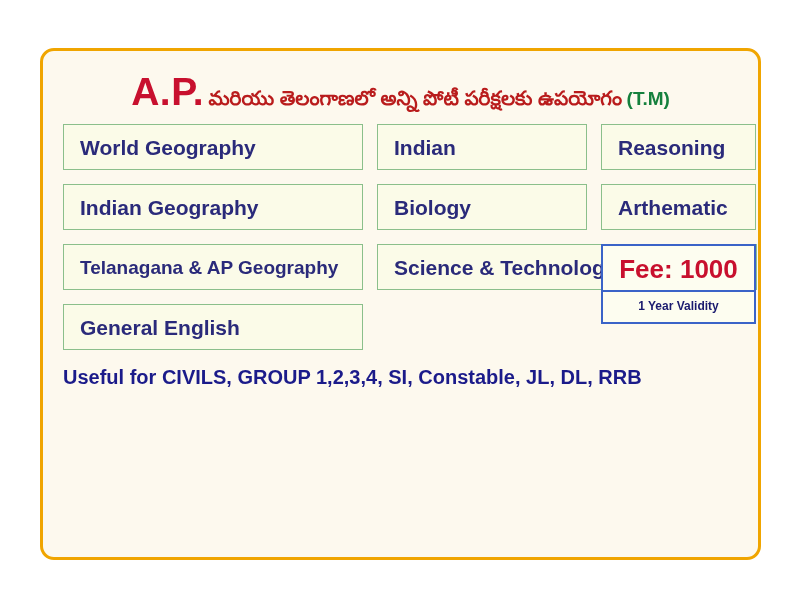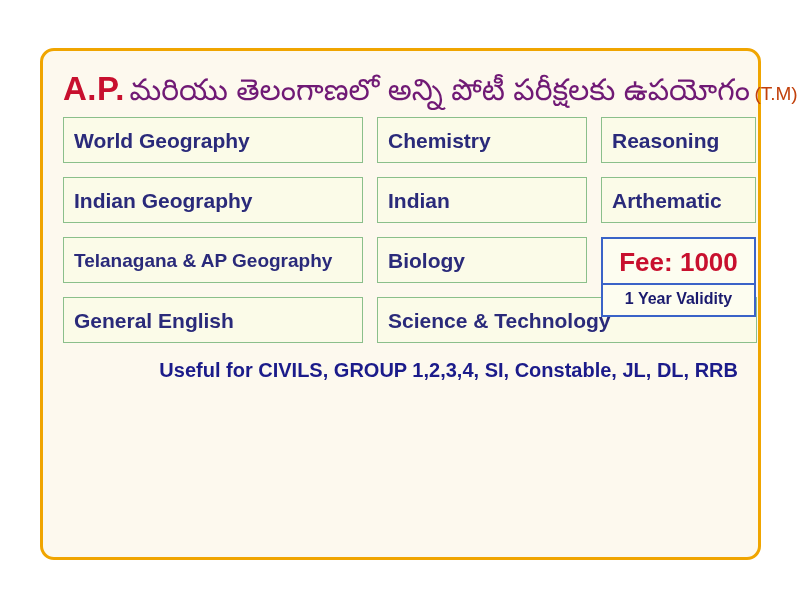--- a/index.html
+++ b/index.html
@@ -27,31 +27,31 @@
   }
   .headline {
     text-align: center;
     white-space: nowrap;
     margin: 6px 0 10px 0;
     line-height: 1.1;
   }
   .headline .hl-ap {
     color: #c8102e;
     font-weight: bold;
-    font-size: 33px;
+    font-size: 39px;
     letter-spacing: 0.5px;
   }
   .headline .hl-te {
-    color: #701a75;
-    font-weight: normal;
-    font-size: 30px;
+    color: #b91c1c;
+    font-weight: bold;
+    font-size: 20px;
   }
   .headline .hl-tm {
-    color: #c2410c;
-    font-weight: normal;
+    color: #15803d;
+    font-weight: bold;
     font-size: 19px;
   }
   .grid {
     display: flex;
     gap: 14px;
   }
   .col-left {
     width: 300px;
     flex: 0 0 300px;
   }
@@ -64,21 +64,21 @@
     flex: 0 0 155px;
   }
   .cell {
     border: 1.5px solid #8bbf8b;
     background: #fbfbe8;
     color: #2a2a7a;
     font-size: 21px;
     font-weight: bold;
     height: 46px;
     line-height: 46px;
-    padding: 0 10px;
+    padding: 0 16px;
     margin-bottom: 14px;
     box-sizing: border-box;
     white-space: nowrap;
     overflow: hidden;
   }
   .cell.wide-span {
     width: 380px;
   }
   .cell.small {
     font-size: 19px;
@@ -99,26 +99,26 @@
     white-space: nowrap;
   }
   .fee-divider {
     height: 2px;
     background: #3a63c8;
     margin: 4px 0 3px 0;
   }
   .fee-sub {
     color: #1a1a6e;
     font-weight: bold;
-    font-size: 16px;
+    font-size: 12px;
     line-height: 22px;
     white-space: nowrap;
   }
   .footer {
-    text-align: right;
+    text-align: left;
     color: #1b1b8a;
     font-weight: bold;
     font-size: 20px;
     white-space: nowrap;
     margin-top: 2px;
   }
 </style>
 </head>
 <body>
 
@@ -133,21 +133,20 @@
   <div class="grid">
 
     <div class="col-left">
       <div class="cell">World Geography</div>
       <div class="cell">Indian Geography</div>
       <div class="cell small">Telanagana &amp; AP Geography</div>
       <div class="cell">General English</div>
     </div>
 
     <div class="col-mid">
-      <div class="cell">Chemistry</div>
       <div class="cell">Indian</div>
       <div class="cell">Biology</div>
       <div class="cell wide-span">Science &amp; Technology</div>
     </div>
 
     <div class="col-right">
       <div class="cell">Reasoning</div>
       <div class="cell">Arthematic</div>
 
       <div class="fee-box">

